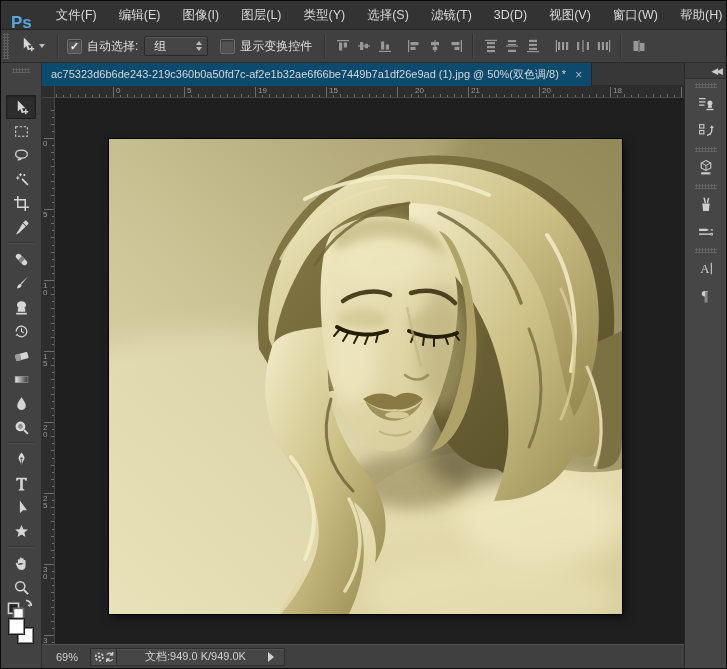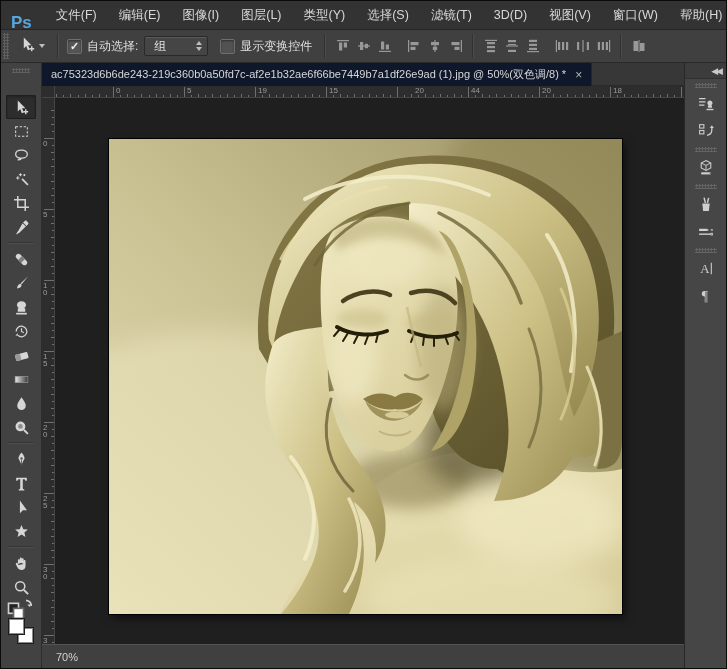--- a/index.html
+++ b/index.html
@@ -48,21 +48,21 @@
   .tool-sep{width:26px;height:1px;background:#353535;border-bottom:1px solid #4e4e4e;margin:3px 0;}
   .swap-row{width:30px;height:15px;margin:2px auto 0;display:flex;align-items:center;justify-content:center;}
   .swatches{position:relative;width:30px;height:32px;margin:2px auto 0;}
   .swatch{position:absolute;width:15px;height:15px;background:#ffffff;border:1px solid #1c1c1c;
           box-shadow:0 0 0 1px #8a8a8a inset;}
   .swatch.fg{left:2px;top:0;z-index:2;}
   .swatch.bg{left:11px;top:9px;z-index:1;}
   
   .docarea{position:absolute;left:41px;top:62px;right:42px;bottom:0;background:#222;}
   .tabbar{position:absolute;left:0;top:0;right:0;height:23px;background:#303030;display:flex;box-sizing:border-box;}
-  .tab{max-width:93%;background:#0f172a;display:flex;align-items:center;padding:0 9px;gap:9px;
+  .tab{max-width:93%;background:#0c4a6e;display:flex;align-items:center;padding:0 9px;gap:9px;
        border-right:1px solid #262626;box-sizing:border-box;}
   .tab-title{font-size:11px;color:#d6d6d6;white-space:nowrap;overflow:hidden;text-overflow:ellipsis;}
   .tab-close{font-size:12px;color:#b5b5b5;line-height:12px;}
   .tabbar-rest{flex:1;background:#373737;border-bottom:1px solid #2a2a2a;}
   .ruler-corner{position:absolute;left:0;top:23px;width:13px;height:12px;background:#2d2d2d;
                 border-right:1px solid #454545;border-bottom:1px solid #454545;box-sizing:border-box;}
   .ruler-h{position:absolute;left:13px;top:23px;right:0;height:12px;background:#2d2d2d;
            border-bottom:1px solid #454545;overflow:hidden;box-sizing:border-box;}
   .ruler-v{position:absolute;left:0;top:35px;width:13px;bottom:24px;background:#2d2d2d;
            border-right:1px solid #454545;overflow:hidden;box-sizing:border-box;}
@@ -483,21 +483,21 @@
         <div class="tick-h" style="left: 356.2px; height: 3px;"></div>
         <div class="tick-h" style="left: 363.3px; height: 2px;"></div>
         <div class="tick-h" style="left: 370.4px; height: 3px;"></div>
         <div class="tick-h" style="left: 377.5px; height: 2px;"></div>
         <div class="tick-h" style="left: 384.6px; height: 3px;"></div>
         <div class="tick-h" style="left: 391.7px; height: 2px;"></div>
         <div class="tick-h" style="left: 398.8px; height: 3px;"></div>
         <div class="tick-h" style="left: 405.9px; height: 2px;"></div>
         <div class="tick-h" style="left: 413px; height: 10px;"></div>
         <div class="tick-h" style="left: 420.1px; height: 2px;"></div>
-        <div class="rlbl-h" style="left: 416px;">44</div>
+        <div class="rlbl-h" style="left: 416px;">21</div>
         <div class="tick-h" style="left: 427.2px; height: 3px;"></div>
         <div class="tick-h" style="left: 434.3px; height: 2px;"></div>
         <div class="tick-h" style="left: 441.4px; height: 3px;"></div>
         <div class="tick-h" style="left: 448.5px; height: 2px;"></div>
         <div class="tick-h" style="left: 455.6px; height: 3px;"></div>
         <div class="tick-h" style="left: 462.7px; height: 2px;"></div>
         <div class="tick-h" style="left: 469.8px; height: 3px;"></div>
         <div class="tick-h" style="left: 476.9px; height: 2px;"></div>
         <div class="tick-h" style="left: 484px; height: 10px;"></div>
         <div class="tick-h" style="left: 491.1px; height: 2px;"></div>
@@ -720,21 +720,33 @@
             <path d="M240 360 C256 390 254 424 236 452" stroke="#efe7bd" stroke-width="3.5" opacity="0.85"></path>
             <path d="M222 260 C210 300 222 330 244 352" stroke="#6b6238" stroke-width="3" opacity="0.8"></path>
             <path d="M420 190 C436 228 436 272 420 308" stroke="#6b6238" stroke-width="3" opacity="0.7"></path>
             <path d="M478 228 C494 262 496 300 486 326" stroke="#efe7bd" stroke-width="3" opacity="0.8"></path>
           </g>
         </svg>
       </div>
     </div>
 
     <div class="statusbar">
-      <span class="zoom-field">70%</span>
+      <span class="zoom-field">69%</span>
+      <div class="doc-group">
+        <span class="status-iconbtn" id="status-icon">
+            <svg viewBox="0 0 18 12" xmlns="http://www.w3.org/2000/svg">
+              <circle cx="5.5" cy="6" r="2.8" fill="none" stroke="#cfcfcf" stroke-width="1.2" stroke-dasharray="1.7 1.2"></circle>
+              <circle cx="5.5" cy="6" r="1" fill="#cfcfcf"></circle>
+              <path d="M11 4.2c1.6-1.6 3.4-1.3 4.4.2M15.6 4.6V2.3M15.6 4.6h-2.3" fill="none" stroke="#cfcfcf"></path>
+              <path d="M15.6 7.8c-1.6 1.6-3.4 1.3-4.4-.2M11 7.4v2.3M11 7.4h2.3" fill="none" stroke="#cfcfcf"></path>
+            </svg>
+          </span>
+        <span class="doc-info">文档:949.0 K/949.0K</span>
+        <span class="status-arrow"></span>
+      </div>
     </div>
   </div>
 
   <div class="dock">
     <div class="dock-header">
       <span class="collapse">◀◀</span>
     </div>
     <div id="dock-groups">
         <div class="dock-grip"></div>
         <div class="dock-btn">

